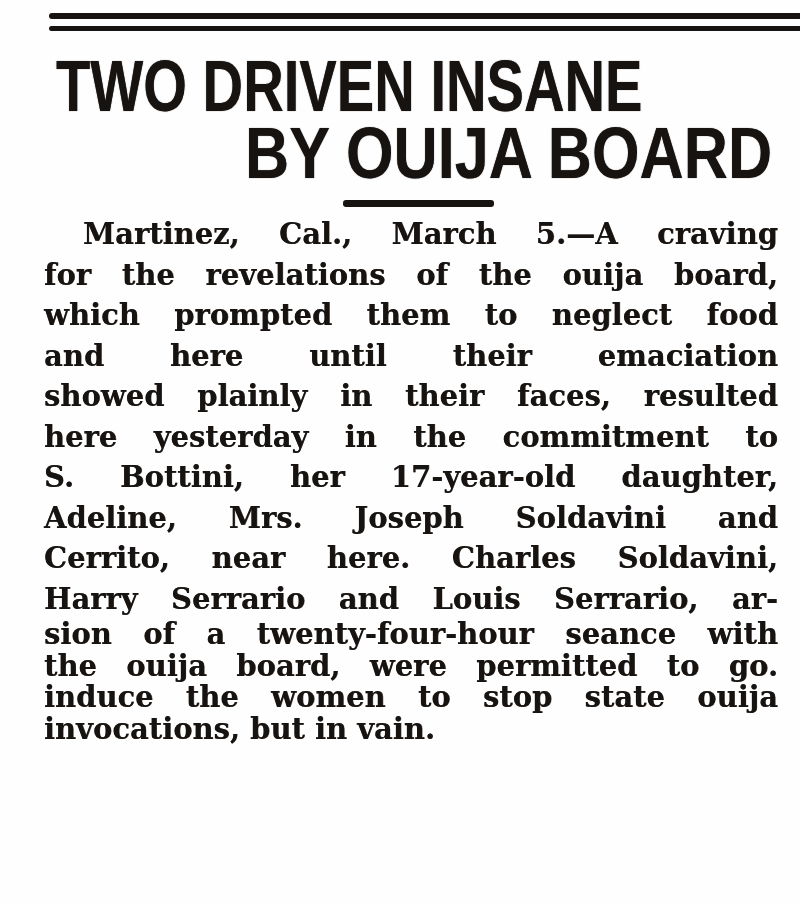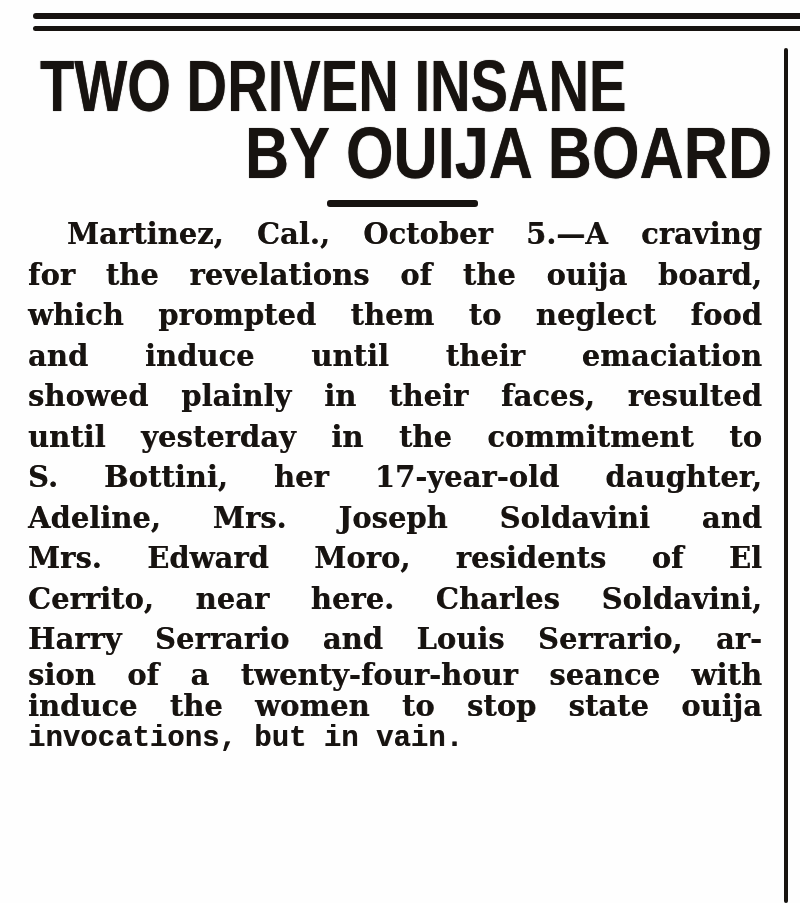--- a/index.html
+++ b/index.html
@@ -8,21 +8,21 @@
   }
   *{margin:0;padding:0;box-sizing:border-box;}
   html,body{width:800px;height:903px;}
   body{
     background:var(--paper);
     position:relative;
     overflow:hidden;
     font-family:"DejaVu Serif", serif;
     color:var(--ink);
   }
-  .stage{position:absolute;inset:0;}
+  .stage{position:absolute;inset:0;margin-left:16px;}
 
   
   .rule{position:absolute;background:var(--ink);border-radius:3px 0 0 3px;}
   .rule-top-upper{left:33px;top:13px;width:767px;height:6px;}
   .rule-top-lower{left:33px;top:26px;width:767px;height:5px;}
 
   
   .vrule{
     position:absolute;left:784px;top:48px;width:4px;height:855px;
     background:var(--ink);border-radius:2px;
@@ -60,48 +60,48 @@
     text-align:justify;
     text-align-last:justify;
     text-justify:inter-word;
     line-height:40.5px;
     height:40.5px;
     white-space:normal;
     overflow:visible;
   }
   .line.tight{line-height:31.5px;height:31.5px;}
   .line.first{padding-left:39px;}
-  .line.last{text-align-last:left;font-family:Liberation Mono, monospace;}
+  .line.last{text-align-last:left;}
 </style>
 </head>
 <body>
 
 <div class="stage">
 
   <div class="rule rule-top-upper"></div>
   <div class="rule rule-top-lower"></div>
 
   <div class="vrule"></div>
 
   <h1 class="hl hl1">TWO DRIVEN INSANE</h1>
 
   <h1 class="hl hl2">BY OUIJA BOARD</h1>
 
   <div class="hl-divider"></div>
 
   <div class="body-col">
-      <div class="line first">Martinez, Cal., October 5.—A craving</div>
+      <div class="line first">Martinez, Cal., March 5.—A craving</div>
       <div class="line">for the revelations of the ouija board,</div>
       <div class="line">which prompted them to neglect food</div>
-      <div class="line">and induce until their emaciation</div>
+      <div class="line">and here until their emaciation</div>
       <div class="line">showed plainly in their faces, resulted</div>
-      <div class="line">until yesterday in the commitment to</div>
+      <div class="line">here yesterday in the commitment to</div>
       <div class="line">S. Bottini, her 17-year-old daughter,</div>
       <div class="line">Adeline, Mrs. Joseph Soldavini and</div>
-      <div class="line">Mrs. Edward Moro, residents of El</div>
       <div class="line">Cerrito, near here. Charles Soldavini,</div>
       <div class="line">Harry Serrario and Louis Serrario, ar-</div>
       <div class="line tight">sion of a twenty-four-hour seance with</div>
+      <div class="line tight">the ouija board, were permitted to go.</div>
       <div class="line tight">induce the women to stop state ouija</div>
       <div class="line tight last">invocations, but in vain.</div>
     </div>
 
 </div>
 
 </body></html>

